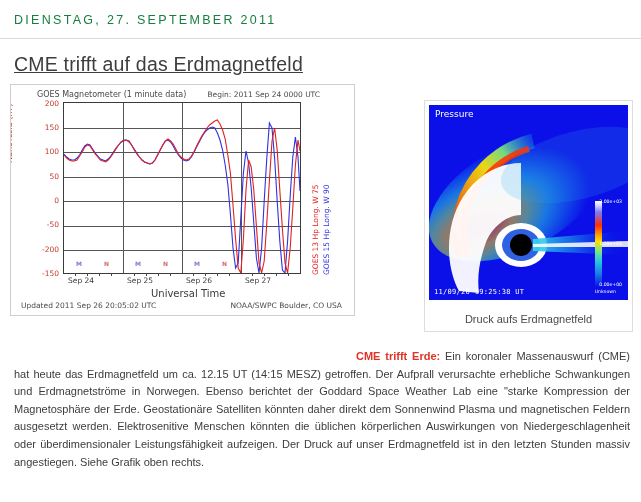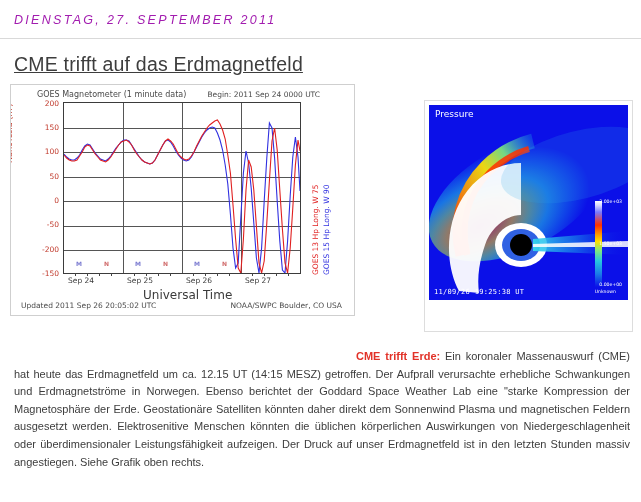--- a/index.html
+++ b/index.html
@@ -13,24 +13,23 @@
     overflow: hidden;
     font-family: "Liberation Sans", sans-serif;
     color: #3a3a3a;
     position: relative;
   }
 
   
   .date-header {
     font-size: 12.5px;
     letter-spacing: 2.3px;
-    color: #a21caf;
+    color: #15803d;
     padding: 13px 0 0 14px;
     white-space: nowrap;
-    font-style: italic;
   }
   .hrule {
     border: 0;
     border-top: 1px solid #d9d9d9;
     margin: 11px 0 0 0;
   }
   .post-title {
     font-size: 19.5px;
     color: #3d3d3d;
     padding: 14px 0 0 14px;
@@ -110,22 +109,22 @@
     position: absolute;
     left: -6px; top: 78px;
     font-size: 8px;
     color: #c0392b;
     transform: rotate(-90deg);
     transform-origin: left top;
     white-space: nowrap;
   }
   .axis-x-title {
     position: absolute;
-    left: 132px; top: 203px;
-    font-size: 12px;
+    left: 140px; top: 203px;
+    font-size: 10px;
     color: #3a3a3a;
     white-space: nowrap;
   }
   .legend-rot {
     position: absolute;
     font-size: 7.5px;
     white-space: nowrap;
     transform: rotate(-90deg);
     transform-origin: left top;
   }
@@ -388,19 +387,20 @@
       </svg>
 
       <div class="sim-label">Pressure</div>
       <div class="cbar"></div>
       <div class="cbar-lab" style="right:6px; top:94px;">3.00e+03</div>
       <div class="cbar-lab" style="right:6px; top:136px;">1.50e+03</div>
       <div class="cbar-lab" style="right:6px; top:177px;">0.00e+00</div>
       <div class="cbar-lab" style="right:12px; top:184px;">Unknown</div>
       <div class="sim-time">11/09/26 19:25:38 UT</div>
     </div>
+    <div class="sim-caption">Druck aufs Erdmagnetfeld</div>
   </div>
 </div>
 
 <div class="article-body">
   <div class="float-spacer"></div>
   <span class="lead-in">CME trifft Erde:</span><span> Ein koronaler Massenauswurf (CME) hat heute das Erdmagnetfeld um ca. 12.15 UT (14:15 MESZ) getroffen. Der Aufprall verursachte erhebliche Schwankungen und Erdmagnetströme in Norwegen. Ebenso berichtet der Goddard Space Weather Lab eine "starke Kompression der Magnetosphäre der Erde. Geostationäre Satelliten könnten daher direkt dem Sonnenwind Plasma und magnetischen Feldern ausgesetzt werden. Elektrosenitive Menschen könnten die üblichen körperlichen Auswirkungen von Niedergeschlagenheit oder überdimensionaler Leistungsfähigkeit aufzeigen. Der Druck auf unser Erdmagnetfeld ist in den letzten Stunden massiv angestiegen. Siehe Grafik oben rechts.</span>
 </div>
 
 </body></html>

